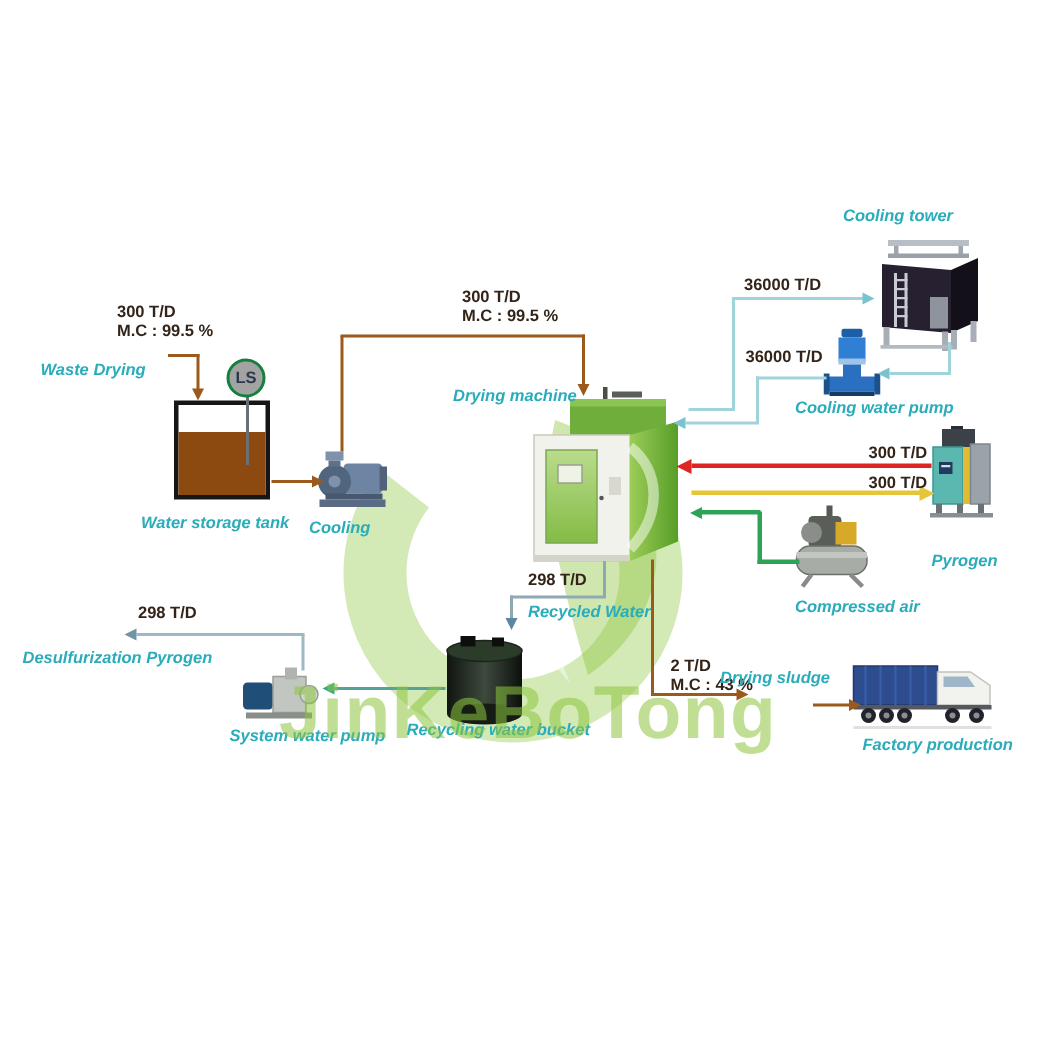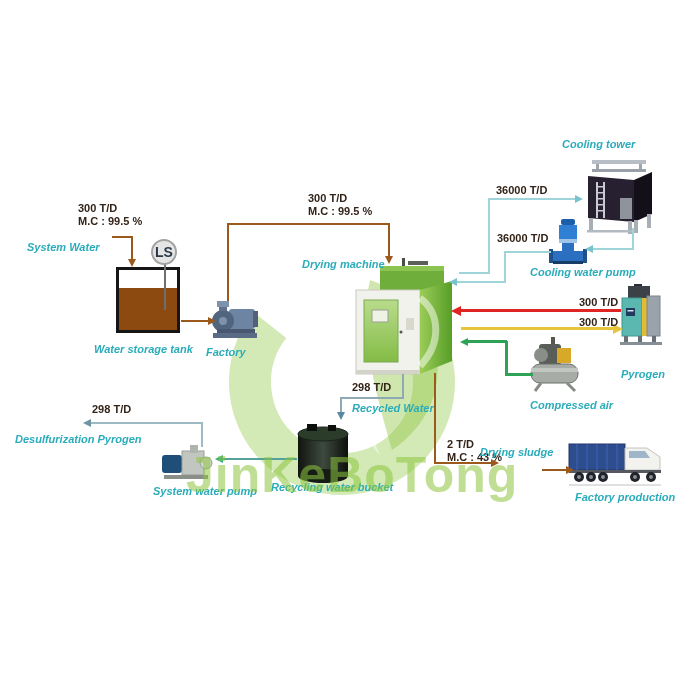--- a/index.html
+++ b/index.html
@@ -10,23 +10,23 @@
   .line{position:absolute;background:var(--c);z-index:3;}
   .ar{position:absolute;width:0;height:0;z-index:3;}
   .ar-r{border-top:4px solid transparent;border-bottom:4px solid transparent;border-left:8px solid var(--c);}
   .ar-l{border-top:4px solid transparent;border-bottom:4px solid transparent;border-right:8px solid var(--c);}
   .ar-d{border-left:4px solid transparent;border-right:4px solid transparent;border-top:8px solid var(--c);}
   .ar-r.big{border-top-width:5px;border-bottom-width:5px;border-left-width:10px;}
   .ar-l.big{border-top-width:5px;border-bottom-width:5px;border-right-width:10px;}
   .equip{position:absolute;z-index:2;}
   .tank{position:absolute;left:116px;top:267px;width:64px;height:66px;border:3px solid #161616;background:#ffffff;z-index:2;box-sizing:border-box;}
   .tank .liquid{position:absolute;left:0;right:0;bottom:0;height:42px;background:#8d4a10;}
-  .ls-circle{position:absolute;left:151px;top:239px;width:26px;height:26px;border:2px solid #a3a3a3;border-radius:50%;
-             background:#e5e5e5;z-index:3;display:flex;align-items:center;justify-content:center;
-             font-size:14px;font-weight:700;color:#2b3a4a;box-sizing:border-box;}
+  .ls-circle{position:absolute;left:151px;top:239px;width:26px;height:26px;border:2px solid #15803d;border-radius:50%;
+             background:#a3a3a3;z-index:3;display:flex;align-items:center;justify-content:center;
+             font-size:11px;font-weight:700;color:#2b3a4a;box-sizing:border-box;}
   .ls-stem{position:absolute;left:164px;top:263px;width:2px;height:47px;background:#6a6f74;z-index:2;}
   #wm-leaf{position:absolute;left:220px;top:250px;z-index:1;}
   #wm-text{position:absolute;left:186px;top:446px;font-size:50px;font-weight:700;letter-spacing:1px;
            color:#8dc63f;opacity:0.55;z-index:6;white-space:nowrap;}
 </style>
 </head>
 <body>
 
 <div id="canvas">
 
@@ -49,23 +49,23 @@
   <div class="val" style="left:497px;top:232px">36000 T/D</div>
   <div class="val" style="left:579px;top:296px">300 T/D</div>
   <div class="val" style="left:579px;top:316px">300 T/D</div>
   <div class="val" style="left:352px;top:381px">298 T/D</div>
   <div class="val" style="left:92px;top:403px">298 T/D</div>
   <div class="val" style="left:447px;top:438px">
     <div>2 T/D</div>
     <div>M.C : 43 %</div>
   </div>
 
-  <div class="lbl" style="left:27px;top:241px">System Water</div>
+  <div class="lbl" style="left:27px;top:241px">Waste Drying</div>
   <div class="lbl" style="left:94px;top:343px">Water storage tank</div>
-  <div class="lbl" style="left:206px;top:346px">Factory</div>
+  <div class="lbl" style="left:206px;top:346px">Cooling</div>
   <div class="lbl" style="left:302px;top:258px">Drying machine</div>
   <div class="lbl" style="left:562px;top:138px">Cooling tower</div>
   <div class="lbl" style="left:530px;top:266px">Cooling water pump</div>
   <div class="lbl" style="left:621px;top:368px">Pyrogen</div>
   <div class="lbl" style="left:530px;top:399px">Compressed air</div>
   <div class="lbl" style="left:352px;top:402px">Recycled Water</div>
   <div class="lbl" style="left:271px;top:481px">Recycling water bucket</div>
   <div class="lbl" style="left:153px;top:485px">System water pump</div>
   <div class="lbl" style="left:15px;top:433px">Desulfurization Pyrogen</div>
   <div class="lbl" style="left:480px;top:446px">Drying sludge</div>

